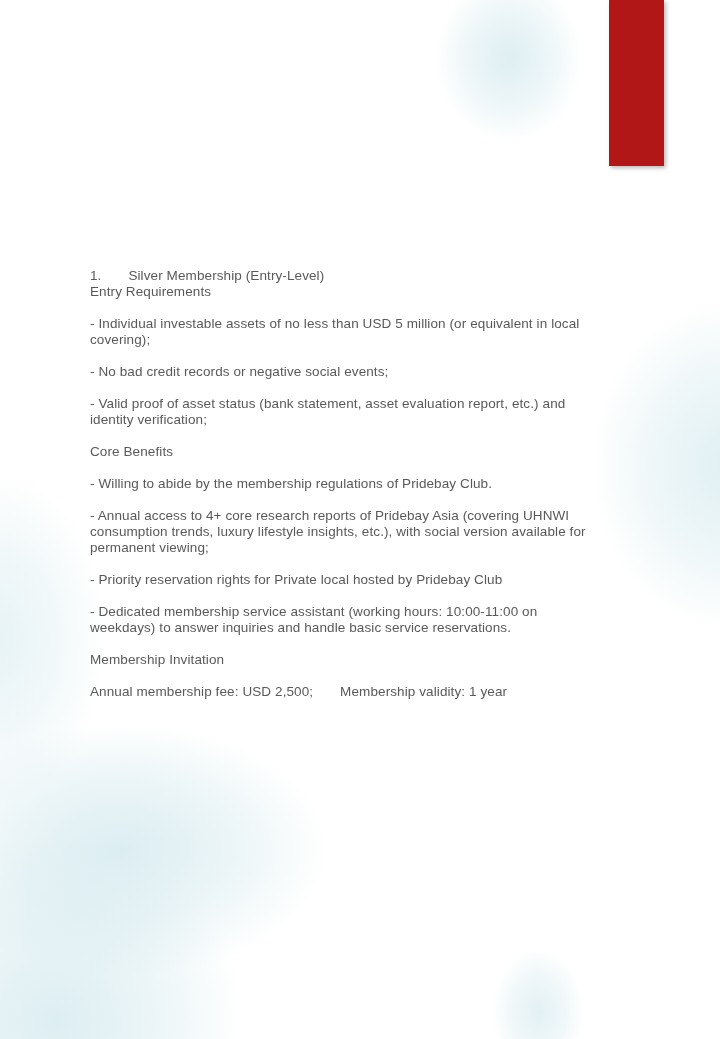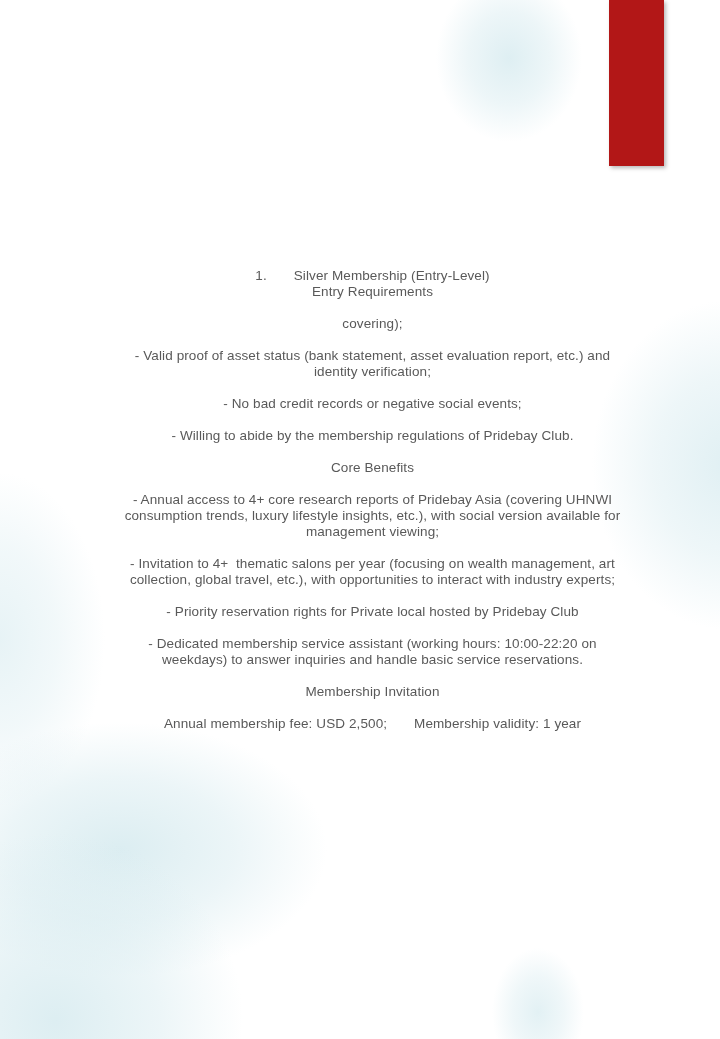--- a/index.html
+++ b/index.html
@@ -45,70 +45,67 @@
     position: absolute;
     left: 90px;
     top: 268px;
     width: 565px;
     color: var(--text-color, #595959);
     font-size: 13.5px;
     line-height: 16px;
     letter-spacing: 0.1px;
   }
   .para { margin: 0 0 16px 0; }
-  .line { white-space: pre; text-align: center; }
+  .line { white-space: pre; }
 </style>
 </head>
 <body>
 
 <div class="page" style="background: rgb(255, 255, 255);">
   <div class="blob blob-top"></div>
   <div class="blob blob-right"></div>
   <div class="blob blob-left-middle"></div>
   <div class="blob blob-bottom-a"></div>
   <div class="blob blob-bottom-b"></div>
   <div class="blob blob-bottom-right"></div>
 
   <div class="accent-bar"></div>
 
   <div class="text-block">
       <div class="para">
         <div class="line">1.       Silver Membership (Entry-Level)</div>
         <div class="line">Entry Requirements</div>
       </div>
       <div class="para">
+        <div class="line">- Individual investable assets of no less than USD 5 million (or equivalent in local</div>
         <div class="line">covering);</div>
+      </div>
+      <div class="para">
+        <div class="line">- No bad credit records or negative social events;</div>
       </div>
       <div class="para">
         <div class="line">- Valid proof of asset status (bank statement, asset evaluation report, etc.) and</div>
         <div class="line">identity verification;</div>
       </div>
       <div class="para">
-        <div class="line">- No bad credit records or negative social events;</div>
+        <div class="line">Core Benefits</div>
       </div>
       <div class="para">
         <div class="line">- Willing to abide by the membership regulations of Pridebay Club.</div>
       </div>
       <div class="para">
-        <div class="line">Core Benefits</div>
-      </div>
-      <div class="para">
         <div class="line">- Annual access to 4+ core research reports of Pridebay Asia (covering UHNWI</div>
         <div class="line">consumption trends, luxury lifestyle insights, etc.), with social version available for</div>
-        <div class="line">management viewing;</div>
-      </div>
-      <div class="para">
-        <div class="line">- Invitation to 4+  thematic salons per year (focusing on wealth management, art</div>
-        <div class="line">collection, global travel, etc.), with opportunities to interact with industry experts;</div>
+        <div class="line">permanent viewing;</div>
       </div>
       <div class="para">
         <div class="line">- Priority reservation rights for Private local hosted by Pridebay Club</div>
       </div>
       <div class="para">
-        <div class="line">- Dedicated membership service assistant (working hours: 10:00-22:20 on</div>
+        <div class="line">- Dedicated membership service assistant (working hours: 10:00-11:00 on</div>
         <div class="line">weekdays) to answer inquiries and handle basic service reservations.</div>
       </div>
       <div class="para">
         <div class="line">Membership Invitation</div>
       </div>
       <div class="para">
         <div class="line">Annual membership fee: USD 2,500;       Membership validity: 1 year</div>
       </div>
     </div>
 </div>

